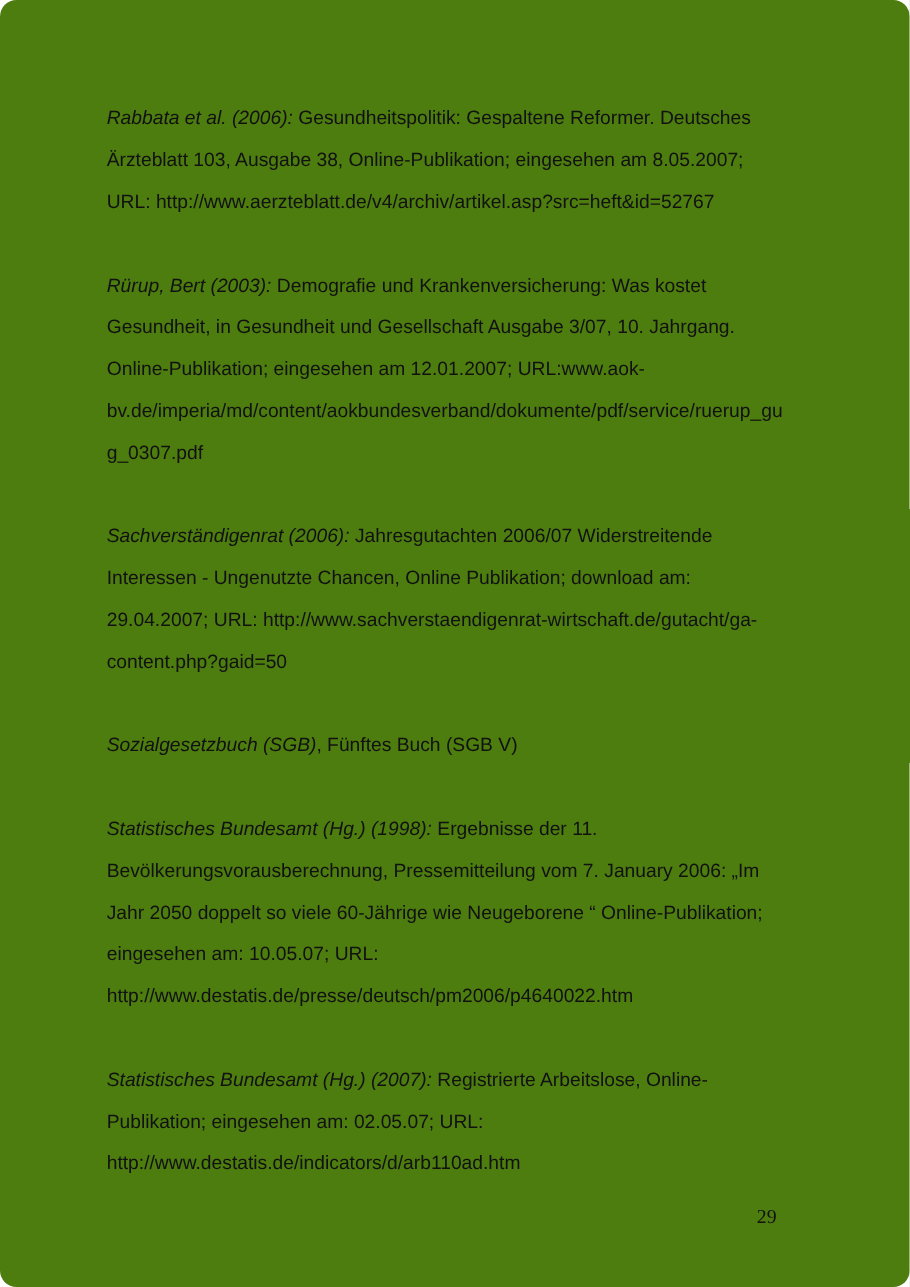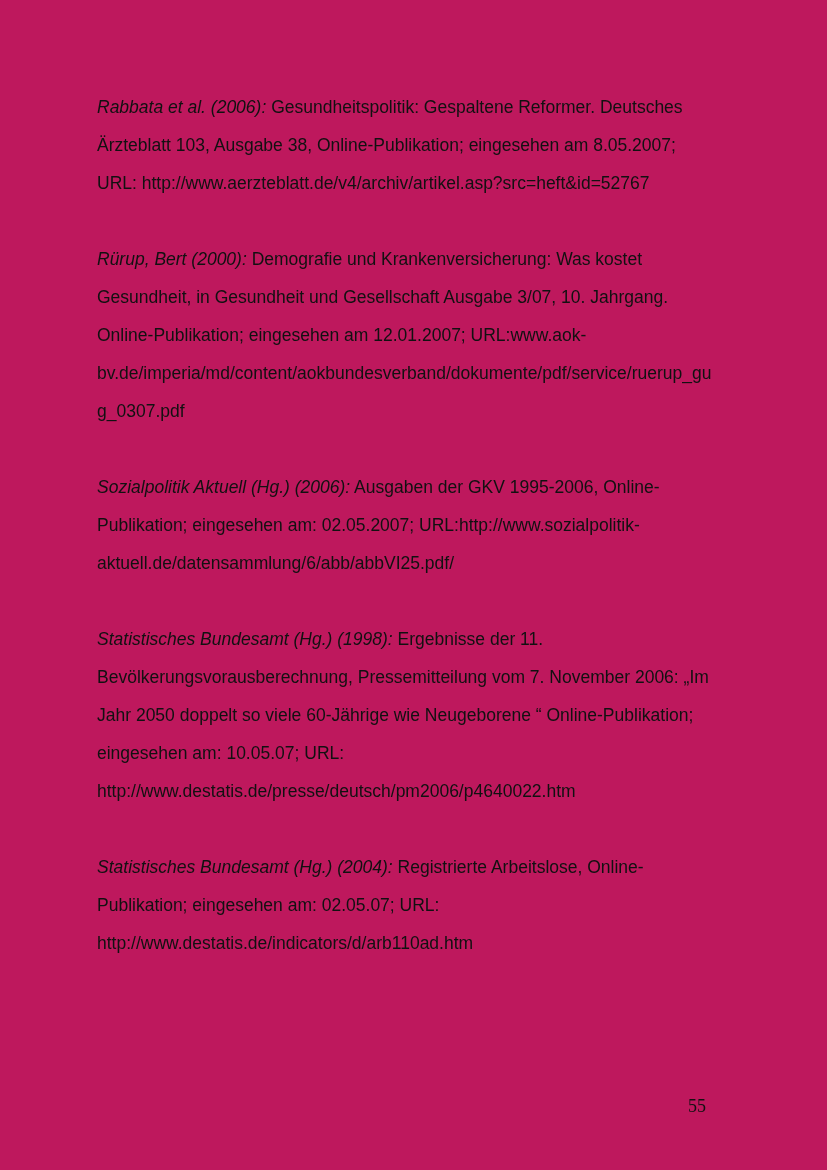--- a/index.html
+++ b/index.html
@@ -4,24 +4,25 @@
 <style>
   html, body {
     margin: 0;
     padding: 0;
     background: #ffffff;
   }
   .doc-page {
     position: relative;
     width: 827px;
     height: 1170px;
-    background: #be185d;
+    background: #4d7c0f;
     overflow: hidden;
     font-family: "Liberation Sans", "DejaVu Sans", sans-serif;
     color: #111111;
+    border-radius: 15px;
   }
   .text-block {
     position: absolute;
     left: 97px;
     top: 88px;
     width: 616px;
   }
   .ref-entry {
     font-size: 17.5px;
     line-height: 38px;
@@ -47,26 +48,27 @@
   }
 </style>
 </head>
 <body>
 
 <div class="doc-page">
   <div class="text-block">
 
     <p class="ref-entry"><span class="ref-author">Rabbata et al. (2006):</span><span class="ref-text"> Gesundheitspolitik: Gespaltene Reformer. Deutsches Ärzteblatt 103, Ausgabe 38, Online-Publikation; eingesehen am 8.05.2007; URL: http://www.aerzteblatt.de/v4/archiv/artikel.asp?src=heft&amp;id=52767</span></p>
 
-    <p class="ref-entry"><span class="ref-author">Rürup, Bert (2000):</span><span class="ref-text"> Demografie und Krankenversicherung: Was kostet Gesundheit, in Gesundheit und Gesellschaft Ausgabe 3/07, 10. Jahrgang. Online-Publikation; eingesehen am 12.01.2007; URL:www.aok-bv.de/imperia/md/content/aokbundesverband/dokumente/pdf/service/ruerup_gug_0307.pdf</span></p>
+    <p class="ref-entry"><span class="ref-author">Rürup, Bert (2003):</span><span class="ref-text"> Demografie und Krankenversicherung: Was kostet Gesundheit, in Gesundheit und Gesellschaft Ausgabe 3/07, 10. Jahrgang. Online-Publikation; eingesehen am 12.01.2007; URL:www.aok-bv.de/imperia/md/content/aokbundesverband/dokumente/pdf/service/ruerup_gug_0307.pdf</span></p>
+
+    <p class="ref-entry"><span class="ref-author">Sachverständigenrat (2006):</span><span class="ref-text"> Jahresgutachten 2006/07 Widerstreitende Interessen - Ungenutzte Chancen, Online Publikation; download am: 29.04.2007; URL: http://www.sachverstaendigenrat-wirtschaft.de/gutacht/ga-content.php?gaid=50</span></p>
+
+    <p class="ref-entry"><span class="ref-author">Sozialgesetzbuch (SGB)</span><span class="ref-text">, Fünftes Buch (SGB V)</span></p>
 
 
+    <p class="ref-entry"><span class="ref-author">Statistisches Bundesamt (Hg.) (1998):</span><span class="ref-text"> Ergebnisse der 11. Bevölkerungsvorausberechnung, Pressemitteilung vom 7. January 2006: „Im Jahr 2050 doppelt so viele 60-Jährige wie Neugeborene “ Online-Publikation; eingesehen am: 10.05.07; URL: http://www.destatis.de/presse/deutsch/pm2006/p4640022.htm</span></p>
 
-    <p class="ref-entry"><span class="ref-author">Sozialpolitik Aktuell (Hg.) (2006):</span><span class="ref-text"> Ausgaben der GKV 1995-2006, Online-Publikation; eingesehen am: 02.05.2007; URL:http://www.sozialpolitik-aktuell.de/datensammlung/6/abb/abbVI25.pdf/</span></p>
-
-    <p class="ref-entry"><span class="ref-author">Statistisches Bundesamt (Hg.) (1998):</span><span class="ref-text"> Ergebnisse der 11. Bevölkerungsvorausberechnung, Pressemitteilung vom 7. November 2006: „Im Jahr 2050 doppelt so viele 60-Jährige wie Neugeborene “ Online-Publikation; eingesehen am: 10.05.07; URL: http://www.destatis.de/presse/deutsch/pm2006/p4640022.htm</span></p>
-
-    <p class="ref-entry"><span class="ref-author">Statistisches Bundesamt (Hg.) (2004):</span><span class="ref-text"> Registrierte Arbeitslose, Online-Publikation; eingesehen am: 02.05.07; URL: http://www.destatis.de/indicators/d/arb110ad.htm</span></p>
+    <p class="ref-entry"><span class="ref-author">Statistisches Bundesamt (Hg.) (2007):</span><span class="ref-text"> Registrierte Arbeitslose, Online-Publikation; eingesehen am: 02.05.07; URL: http://www.destatis.de/indicators/d/arb110ad.htm</span></p>
 
   </div>
 
-  <div class="page-number">55</div>
+  <div class="page-number">29</div>
 </div>
 
 </body></html>

